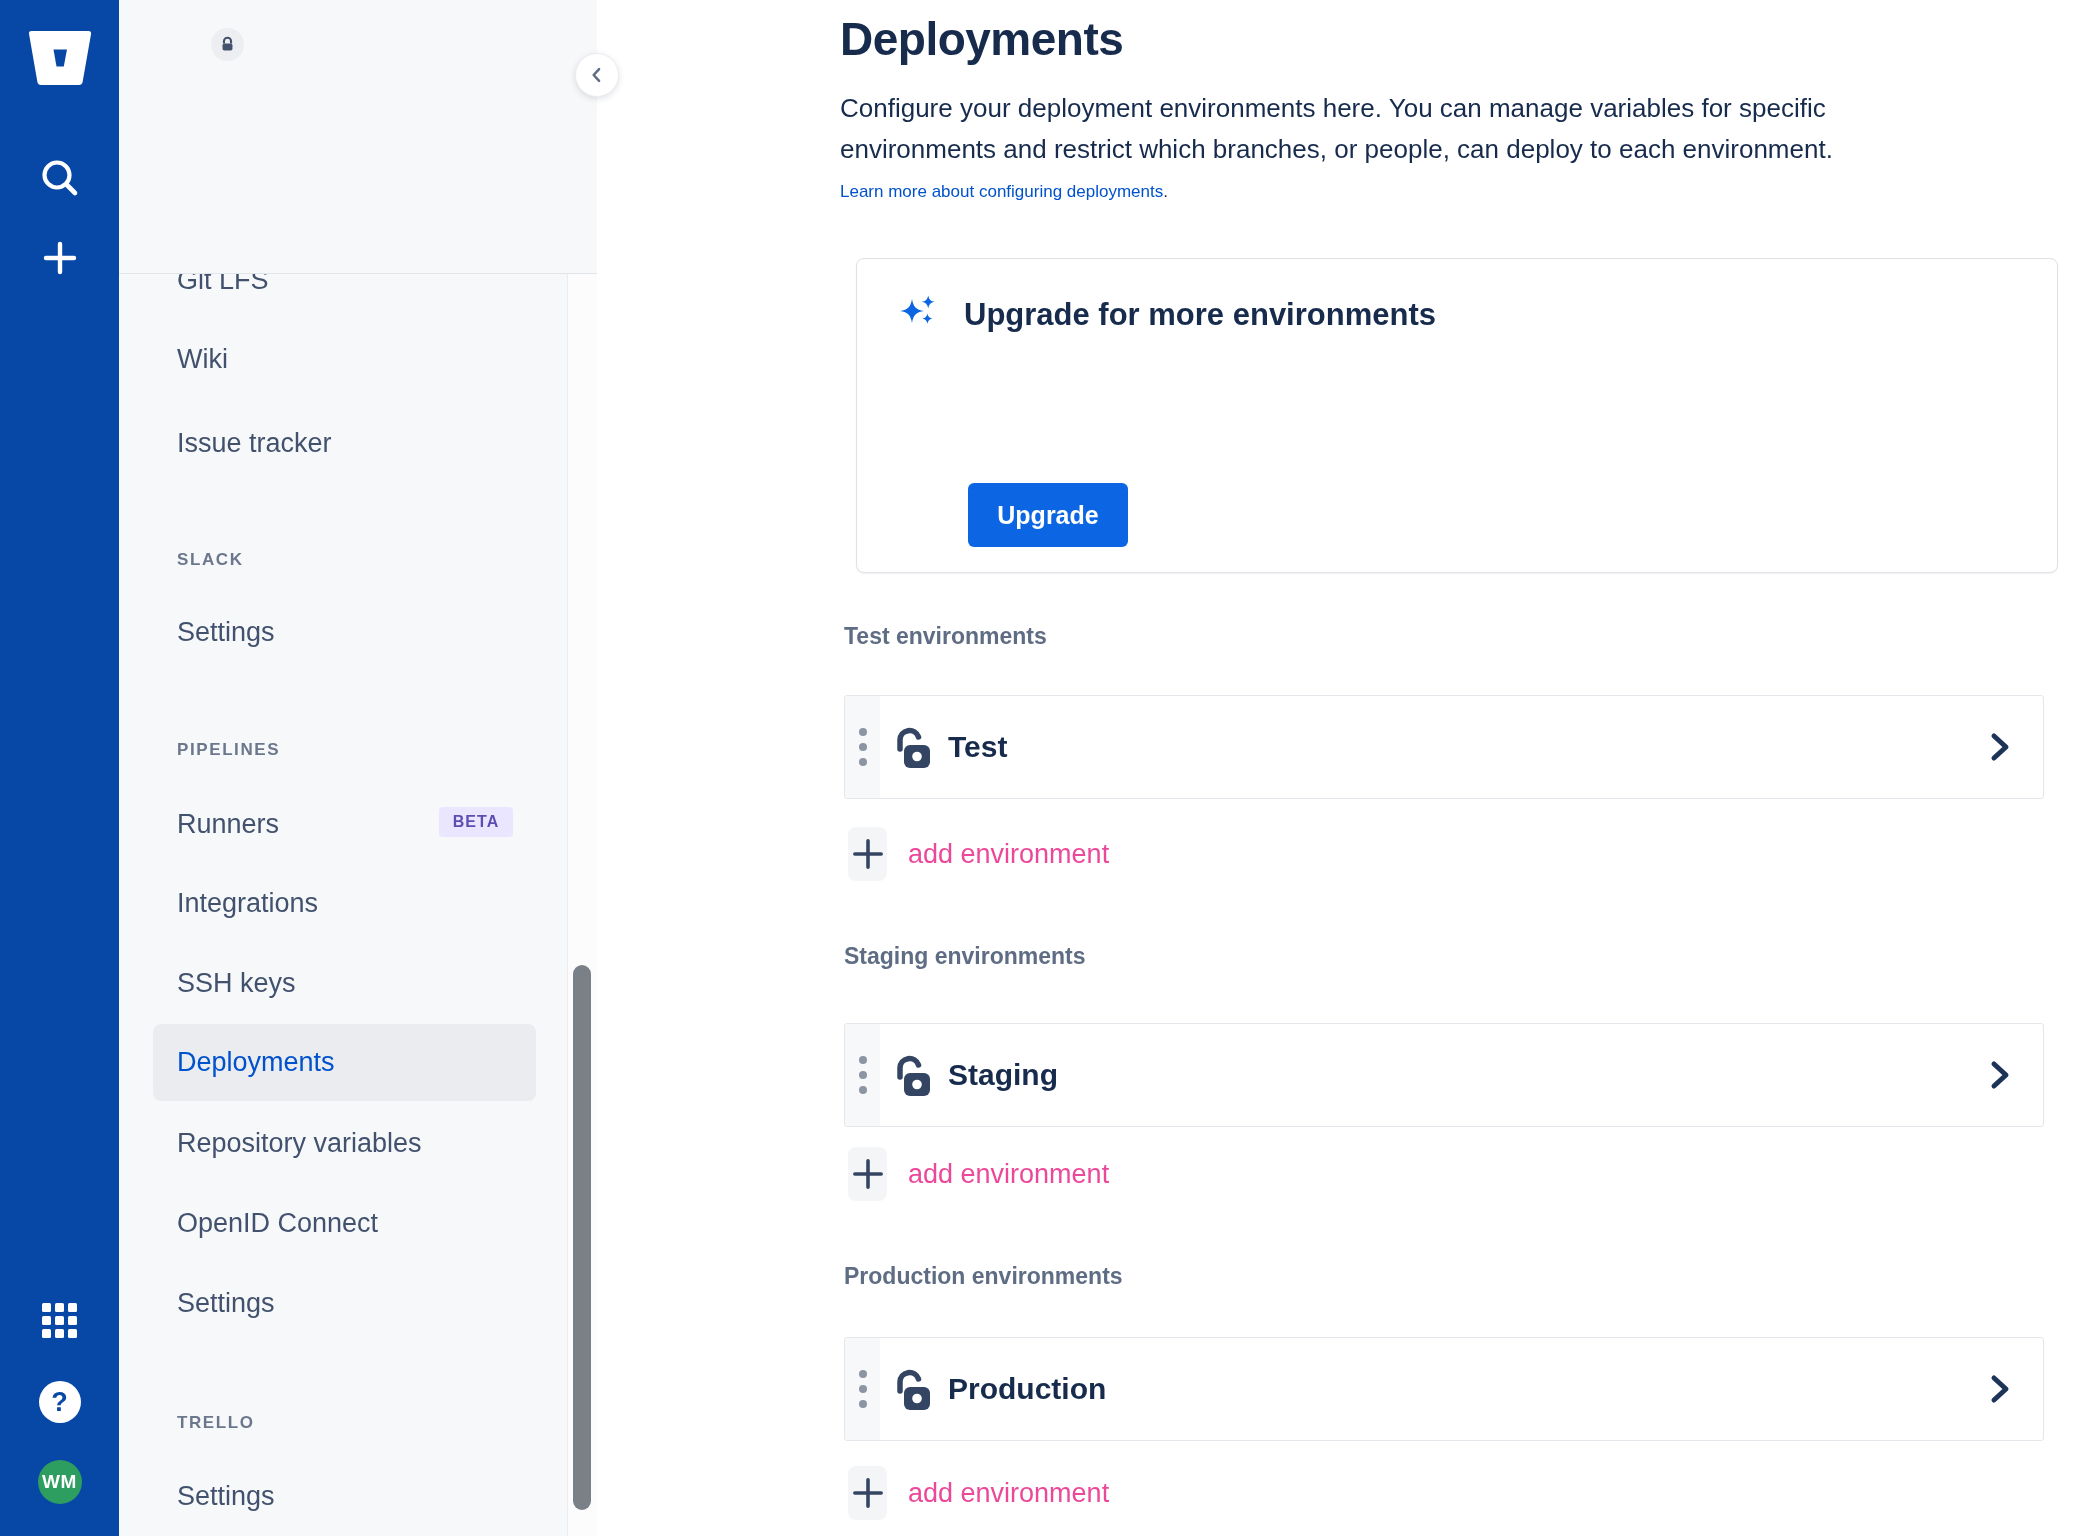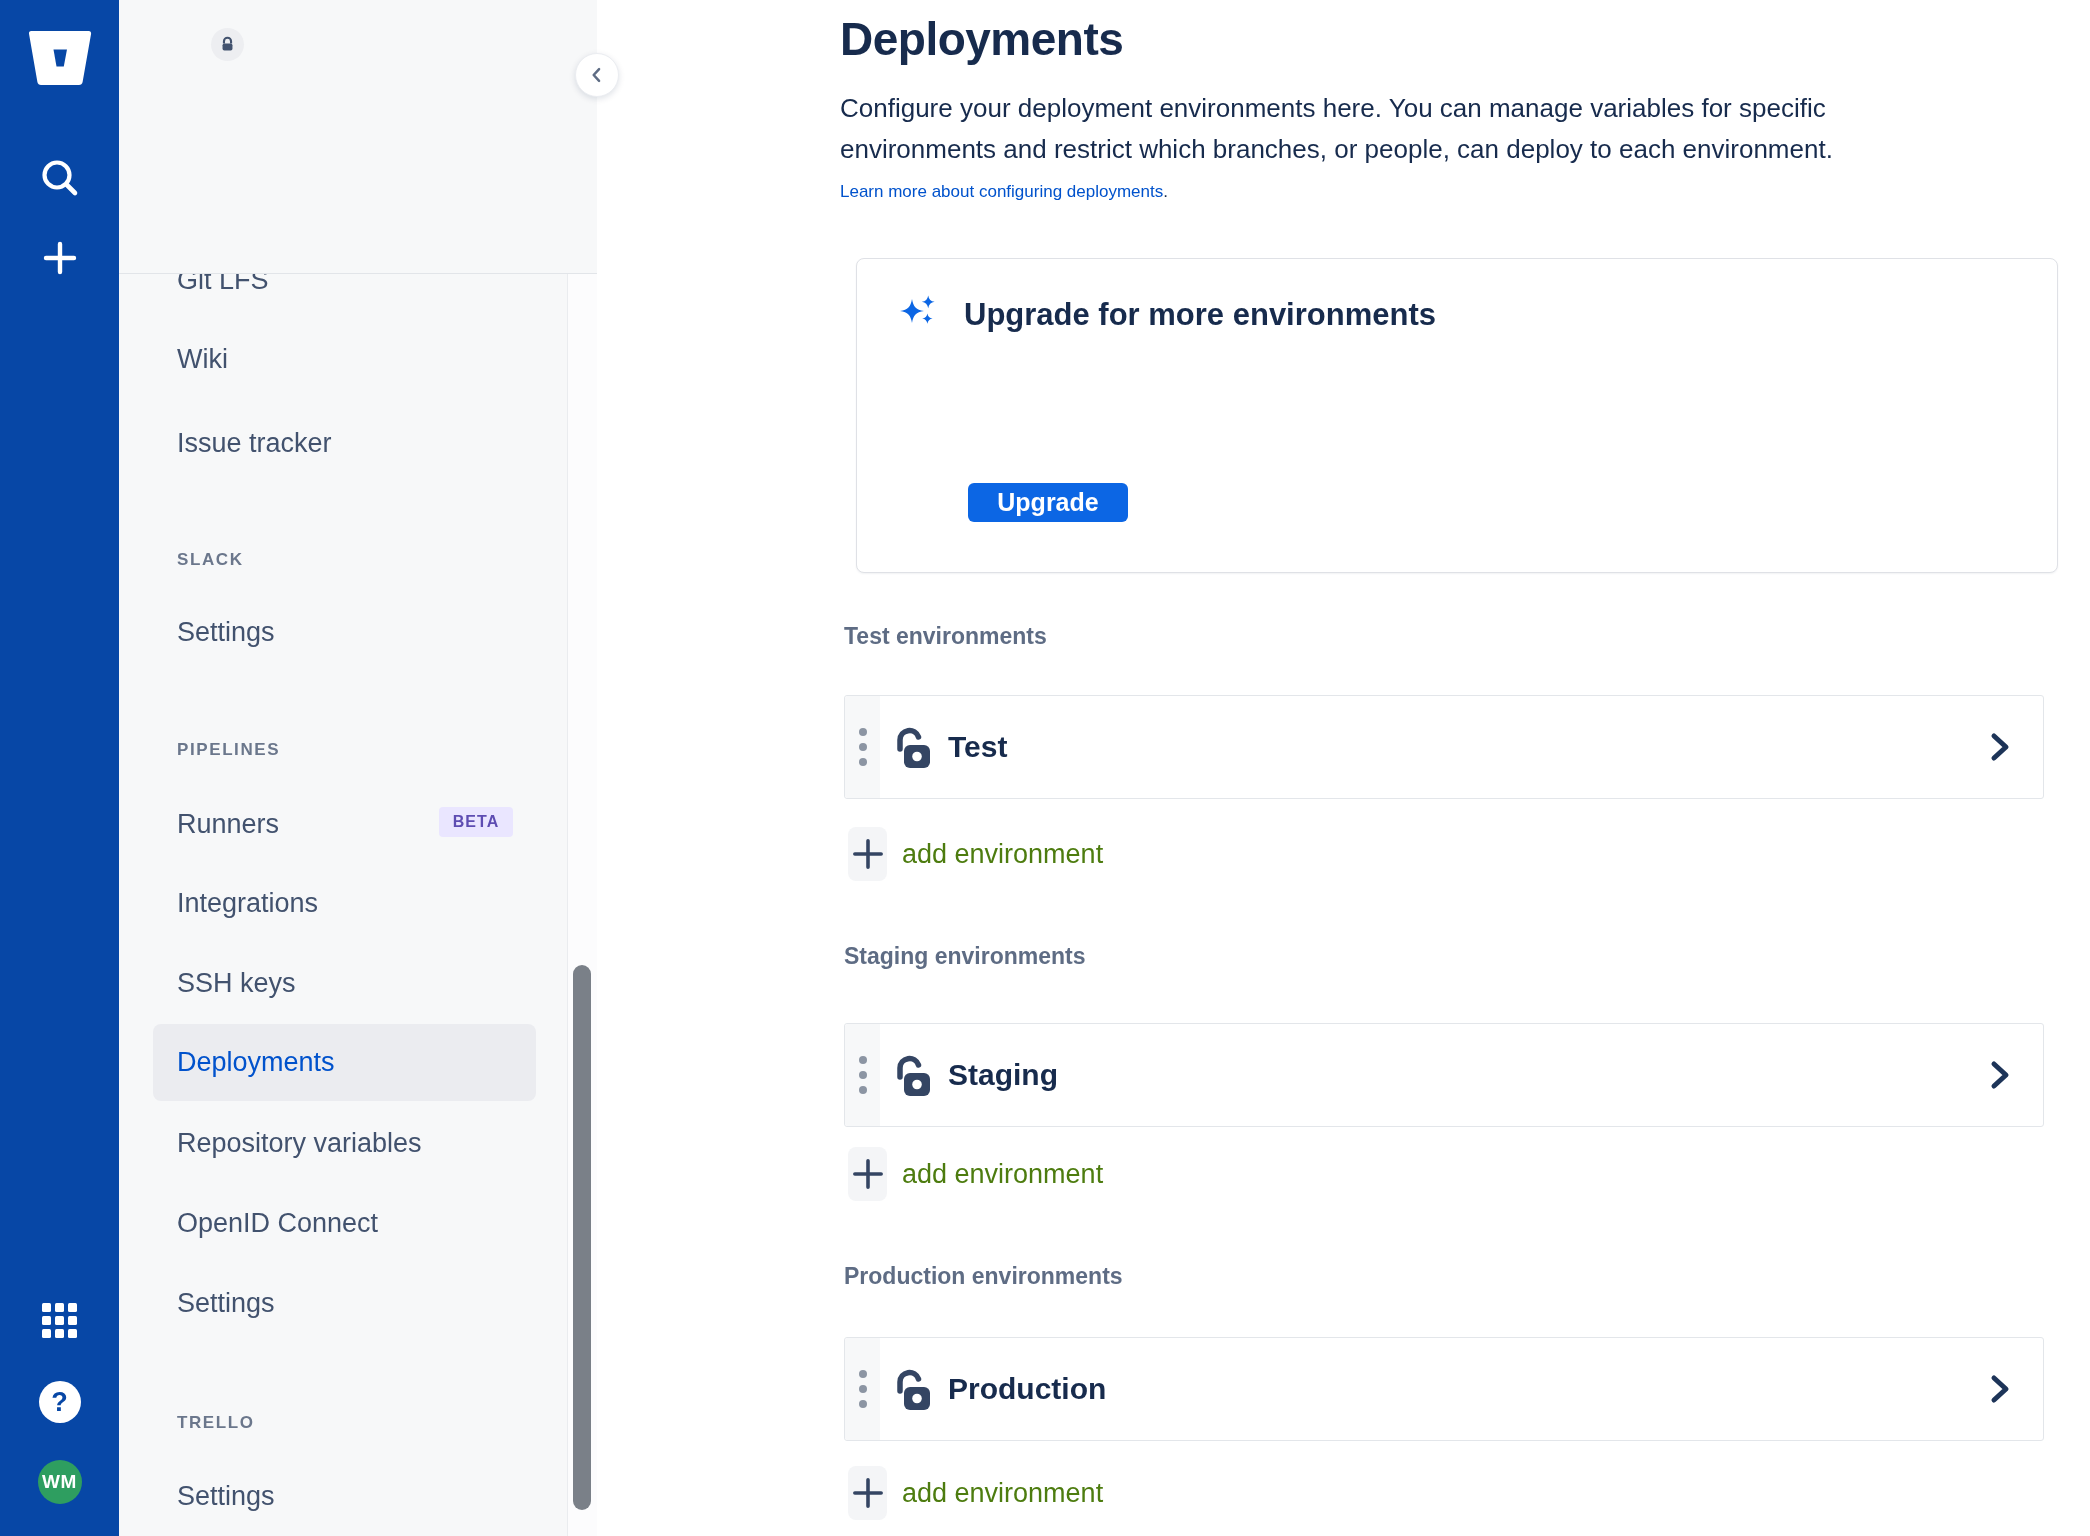--- a/index.html
+++ b/index.html
@@ -37,33 +37,33 @@
   .page-title { position:absolute; left:840px; top:12px; font-size:46px; font-weight:700; color:#172B4D; letter-spacing:-.5px; }
   .page-desc { position:absolute; left:840px; top:88px; width:1135px; font-size:26px; line-height:41px; color:#172B4D; }
   .page-link { position:absolute; left:840px; top:182px; font-size:17px; }
   .page-link a { color:#0052CC; text-decoration:none; font-weight:500; cursor:pointer; }
   .page-link .suffix { color:#172B4D; }
 
   .upgrade-card { position:absolute; left:856px; top:258px; width:1202px; height:315px; background:#fff; border:1px solid #DFE1E6; border-radius:8px; box-shadow:0 1px 2px rgba(9,30,66,.06); }
   .card-icon { position:absolute; left:893px; top:293px; }
   .card-heading { position:absolute; left:964px; top:297px; font-size:31px; font-weight:700; color:#172B4D; }
   .card-body { position:absolute; left:968px; top:367px; width:1005px; font-size:26px; line-height:41px; color:#172B4D; }
-  .upgrade-btn { position:absolute; left:968px; top:483px; width:160px; height:39px; border-radius:6px; background:#0C66E4; border:none; color:#fff; font-size:25px; font-weight:600; font-family:"Liberation Sans",sans-serif; display:flex; align-items:center; justify-content:center; cursor:pointer; }
+  .upgrade-btn { position:absolute; left:968px; top:483px; width:160px; height:64px; border-radius:6px; background:#0C66E4; border:none; color:#fff; font-size:25px; font-weight:600; font-family:"Liberation Sans",sans-serif; display:flex; align-items:center; justify-content:center; cursor:pointer; }
 
   .env-label { position:absolute; left:844px; font-size:23px; font-weight:600; color:#5E6C84; }
   .env-row { position:absolute; left:844px; width:1200px; height:104px; background:#fff; border:1px solid #E3E6EA; border-radius:3px; display:flex; align-items:center; cursor:pointer; }
   .drag { width:35px; height:100%; background:#F7F8F9; border-radius:3px 0 0 3px; display:flex; flex-direction:column; align-items:center; justify-content:center; gap:7px; cursor:grab; }
   .drag i { width:8px; height:8px; border-radius:50%; background:#8C95A3; }
   .env-lock { margin-left:8px; display:flex; }
   .env-name { margin-left:14px; font-size:30px; font-weight:700; color:#172B4D; }
   .chev { margin-left:auto; margin-right:32px; display:flex; cursor:pointer; }
 
   .add-env { position:absolute; left:844px; height:54px; display:flex; align-items:center; cursor:pointer; }
   .plus-tile { width:39px; height:54px; margin-left:4px; border-radius:8px; background:#F4F5F7; display:flex; align-items:center; justify-content:center; }
-  .add-label { margin-left:15px; font-size:27px; color:#4d7c0f; }
+  .add-label { margin-left:21px; font-size:27px; color:#ec4899; }
 </style>
 </head>
 <body>
 
 <div id="app">
 
   <div class="rail">
     <div class="rail-btn" style="top:25px;height:66px;">
       <svg width="64" height="58" viewBox="0 0 64 58">
         <path fill="#fff" d="M3.2 2 h57.6 c1.5 0 2.5 1.3 2.3 2.7 L54.6 53 c-.3 1.8-1.8 3-3.6 3 H13 c-1.8 0-3.3-1.2-3.6-3 L1 4.7 C.7 3.3 1.7 2 3.2 2 Z"></path>

